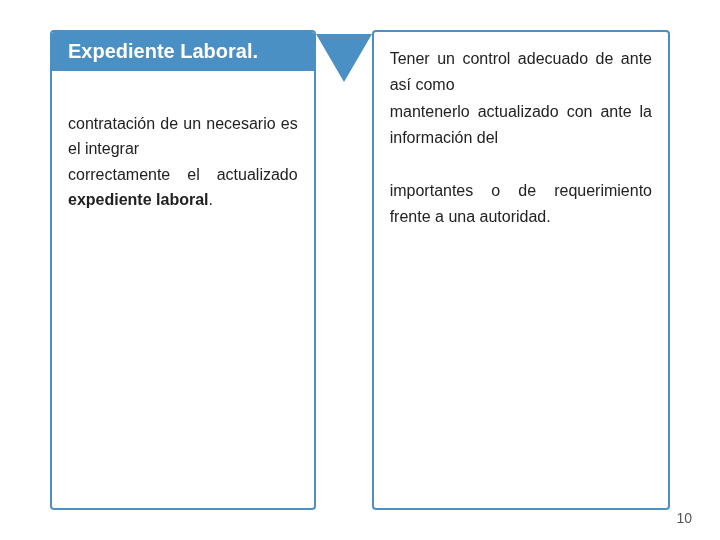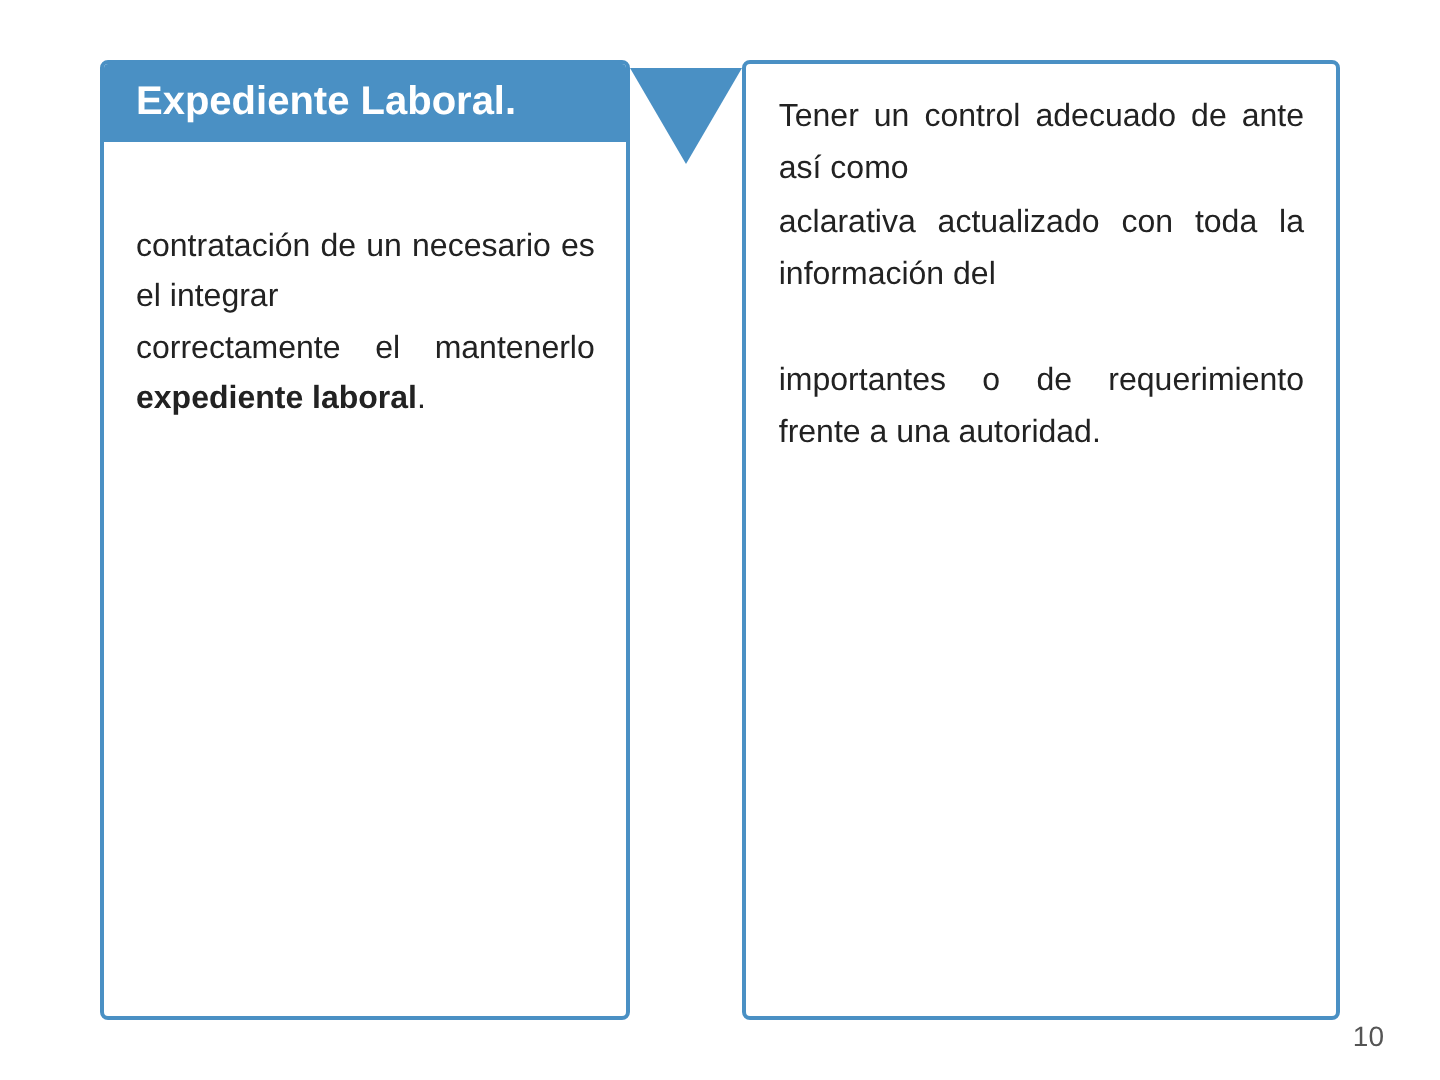--- a/index.html
+++ b/index.html
@@ -106,33 +106,33 @@
 <div class="slide-container">
 
   <div class="top-box">
     <div class="top-box-header">
       <h2>Expediente Laboral.</h2>
     </div>
     <div class="top-box-body">
       <p>
         <br>
         <span>contratación    de    un    necesario    es    el    integrar</span><br>
-        <span>correctamente el mantenerlo </span><span class="bold">expediente laboral</span><span>.</span>
+        <span>correctamente el actualizado </span><span class="bold">expediente laboral</span><span>.</span>
       </p>
     </div>
   </div>
 
   <div class="arrow-container">
     <div class="arrow-down"></div>
   </div>
 
   <div class="bottom-box">
     <p>
       <span>Tener  un  control  adecuado  de  ante  así  como</span><br>
-      <span>aclarativa  actualizado  con  toda  la  información  del</span><br>
+      <span>mantenerlo  actualizado  con  ante  la  información  del</span><br>
       <br>
       <span>importantes o de requerimiento frente a una autoridad.</span>
     </p>
   </div>
 
 </div>
 
 <div class="page-number">10</div>
 
 </body></html>

